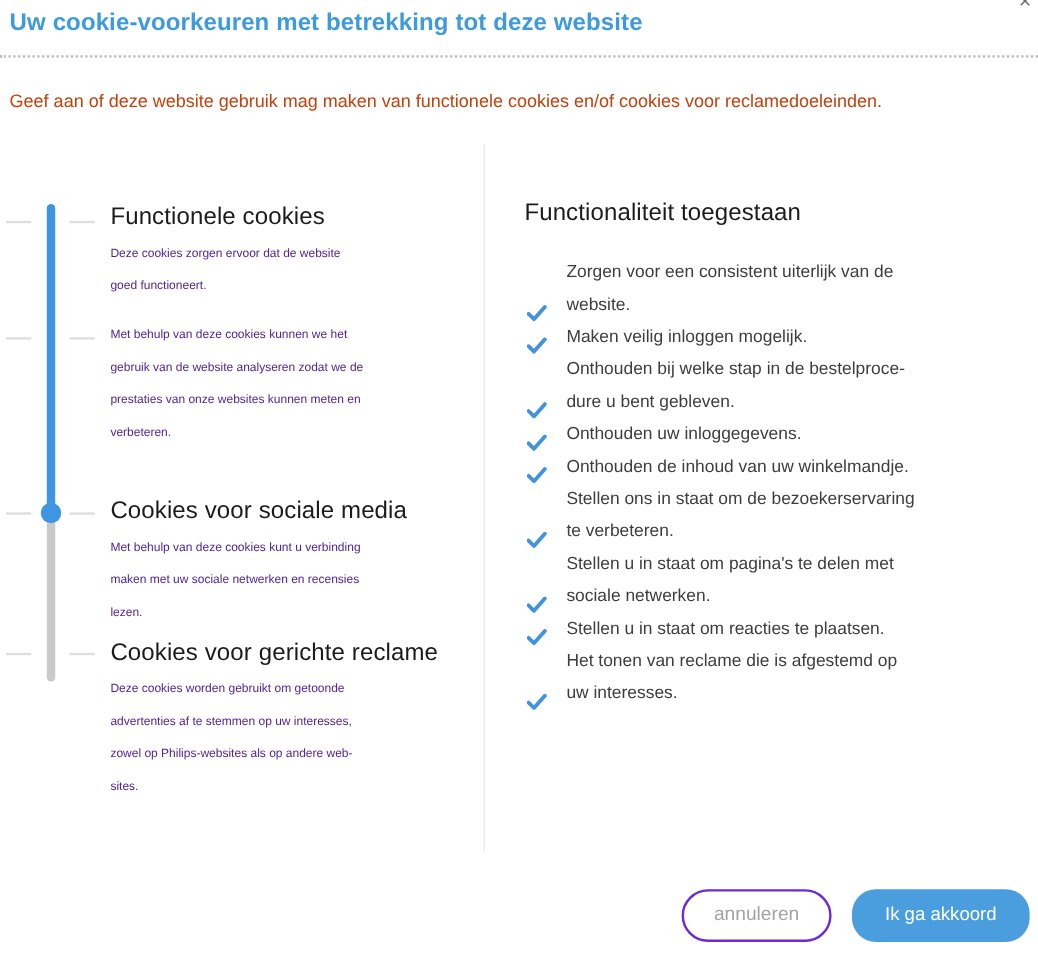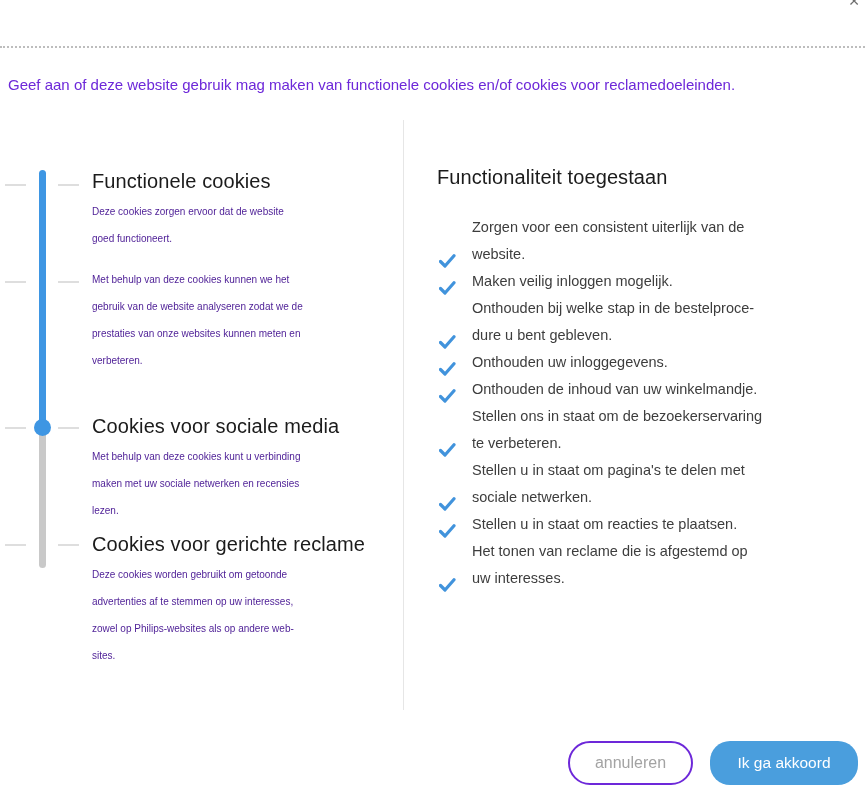--- a/index.html
+++ b/index.html
@@ -5,21 +5,21 @@
   * { margin:0; padding:0; box-sizing:border-box; }
   html,body { width:865px; height:798px; overflow:hidden; background:#fff; }
   body { font-family:"Liberation Sans","DejaVu Sans",sans-serif; color:#3d3d3d; }
   .dialog { position:relative; width:865px; height:798px; background:#fff; }
 
   .close-icon { position:absolute; top:-7px; right:5px; font-size:14px; color:#6e6e6e; cursor:pointer; }
 
   .dialog-title { position:absolute; left:8px; top:8px; font-size:20px; font-weight:600; color:#3d9add; letter-spacing:.1px; }
   .title-rule { position:absolute; left:0; top:46px; width:865px; border-bottom:2px dotted #bdbdbd; }
 
-  .intro { position:absolute; left:8px; top:76px; width:840px; font-size:15px; color:#6d28d9; }
+  .intro { position:absolute; left:8px; top:76px; width:840px; font-size:15px; color:#c2410c; }
 
   .divider { position:absolute; left:403px; top:120px; width:1px; height:590px; background:#e6e6e6; }
 
   
   .rail-fill { position:absolute; left:39px; top:170px; width:7px; height:257px; background:#3e96e3; border-radius:4px 4px 0 0; }
   .rail-rest { position:absolute; left:39px; top:427px; width:7px; height:141px; background:#c9c9c9; border-radius:0 0 4px 4px; }
   .handle { position:absolute; left:34px; top:419px; width:17px; height:17px; border-radius:50%; background:#3e96e3; cursor:grab; }
   .tick { position:absolute; width:21px; height:2px; background:#dedede; }
   .tick.l { left:5px; } .tick.r { left:58px; }
   .t1 { top:184px; } .t2 { top:281px; } .t3 { top:427px; } .t4 { top:544px; }
@@ -40,20 +40,21 @@
   .btn-cancel { position:absolute; left:568px; top:741px; width:125px; height:44px; background:#fff; border:2px solid #6d28d9; border-radius:22px; font-family:inherit; font-size:16px; color:#a3a3a3; cursor:pointer; }
   .btn-accept { position:absolute; left:710px; top:741px; width:148px; height:44px; background:#4a9edd; border:none; border-radius:20px; font-family:inherit; font-size:15.5px; font-weight:400; color:#fff; cursor:pointer; }
 </style>
 </head>
 <body>
 
 <div class="dialog">
 
   <span class="close-icon">✕</span>
 
+  <h1 class="dialog-title">Uw cookie-voorkeuren met betrekking tot deze website</h1>
   <div class="title-rule"></div>
 
   <p class="intro">Geef aan of deze website gebruik mag maken van functionele cookies en/of cookies voor reclamedoeleinden.</p>
 
   <div class="divider"></div>
 
   <div class="rail-fill"></div>
   <div class="rail-rest"></div>
   <div class="handle"></div>
   <div class="tick l t1"></div>

